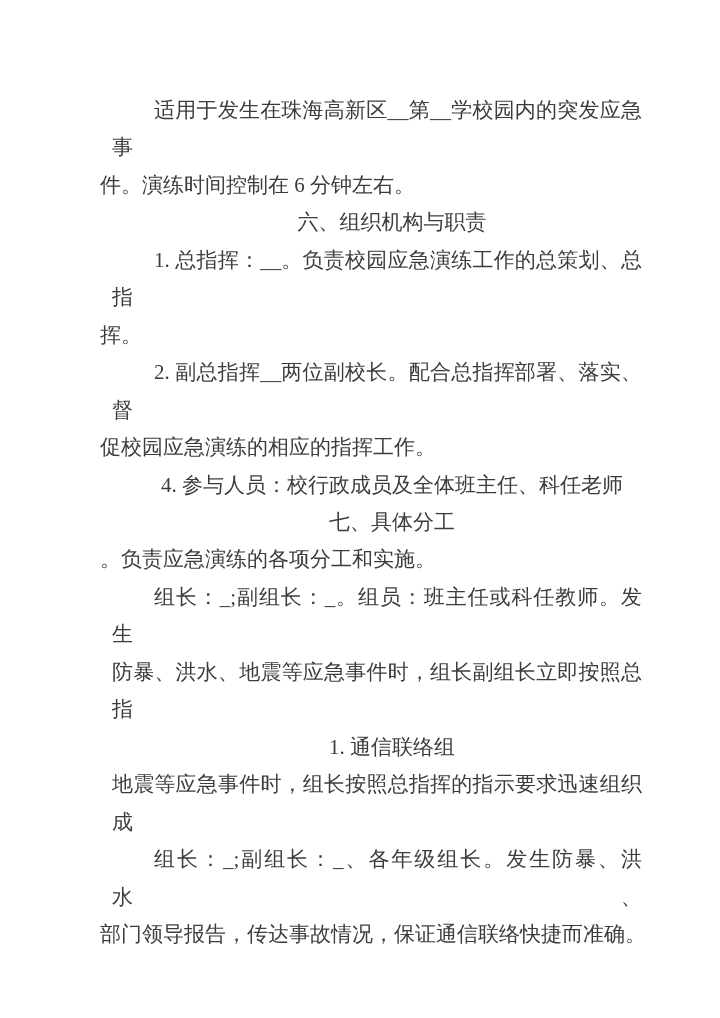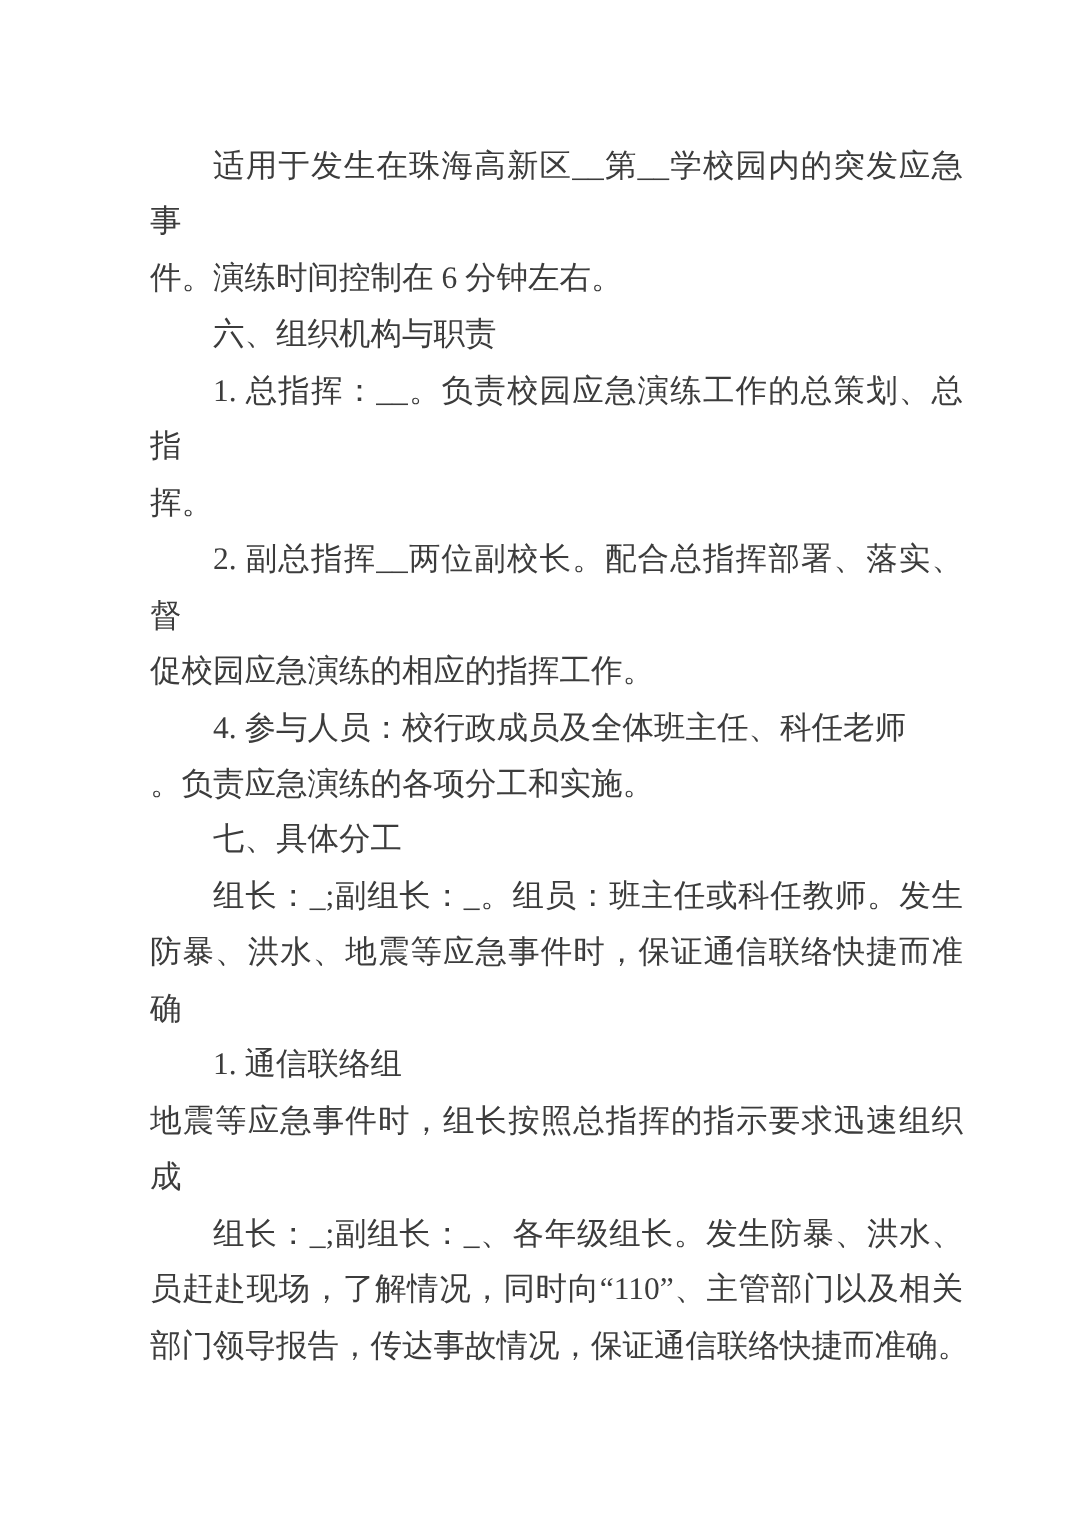--- a/index.html
+++ b/index.html
@@ -24,45 +24,46 @@
     line-height: 37.45px;
     color: #3c3c3c;
     letter-spacing: 0;
   }
   .line {
     white-space: pre;
     text-align: left;
   }
   .line.indent {
     text-indent: 2em;
+    text-align: center;
   }
   .line.fill {
     white-space: normal;
     text-align: justify;
     text-align-last: justify;
     text-justify: inter-ideograph;
+    margin-left: 12px;
   }
 </style>
 </head>
 <body>
 
 <div class="page">
   <div class="text-block">
     <div class="line indent fill">适用于发生在珠海高新区__第__学校园内的突发应急事</div>
     <div class="line">件。演练时间控制在 6 分钟左右。</div>
     <div class="line indent">六、组织机构与职责</div>
     <div class="line indent fill">1. 总指挥：__。负责校园应急演练工作的总策划、总指</div>
     <div class="line">挥。</div>
     <div class="line indent fill">2. 副总指挥__两位副校长。配合总指挥部署、落实、督</div>
     <div class="line">促校园应急演练的相应的指挥工作。</div>
     <div class="line indent">4. 参与人员：校行政成员及全体班主任、科任老师</div>
+    <div class="line indent">七、具体分工</div>
     <div class="line">。负责应急演练的各项分工和实施。</div>
-    <div class="line indent">七、具体分工</div>
     <div class="line indent fill">组长：_;副组长：_。组员：班主任或科任教师。发生</div>
-    <div class="line fill">防暴、洪水、地震等应急事件时，保证通信联络快捷而准确</div>
+    <div class="line fill">防暴、洪水、地震等应急事件时，组长副组长立即按照总指</div>
     <div class="line indent">1. 通信联络组</div>
     <div class="line fill">地震等应急事件时，组长按照总指挥的指示要求迅速组织成</div>
     <div class="line indent fill">组长：_;副组长：_、各年级组长。发生防暴、洪水、</div>
-    <div class="line fill">员赶赴现场，了解情况，同时向“110”、主管部门以及相关</div>
     <div class="line">部门领导报告，传达事故情况，保证通信联络快捷而准确。</div>
 
   </div>
 </div>
 
 </body></html>

